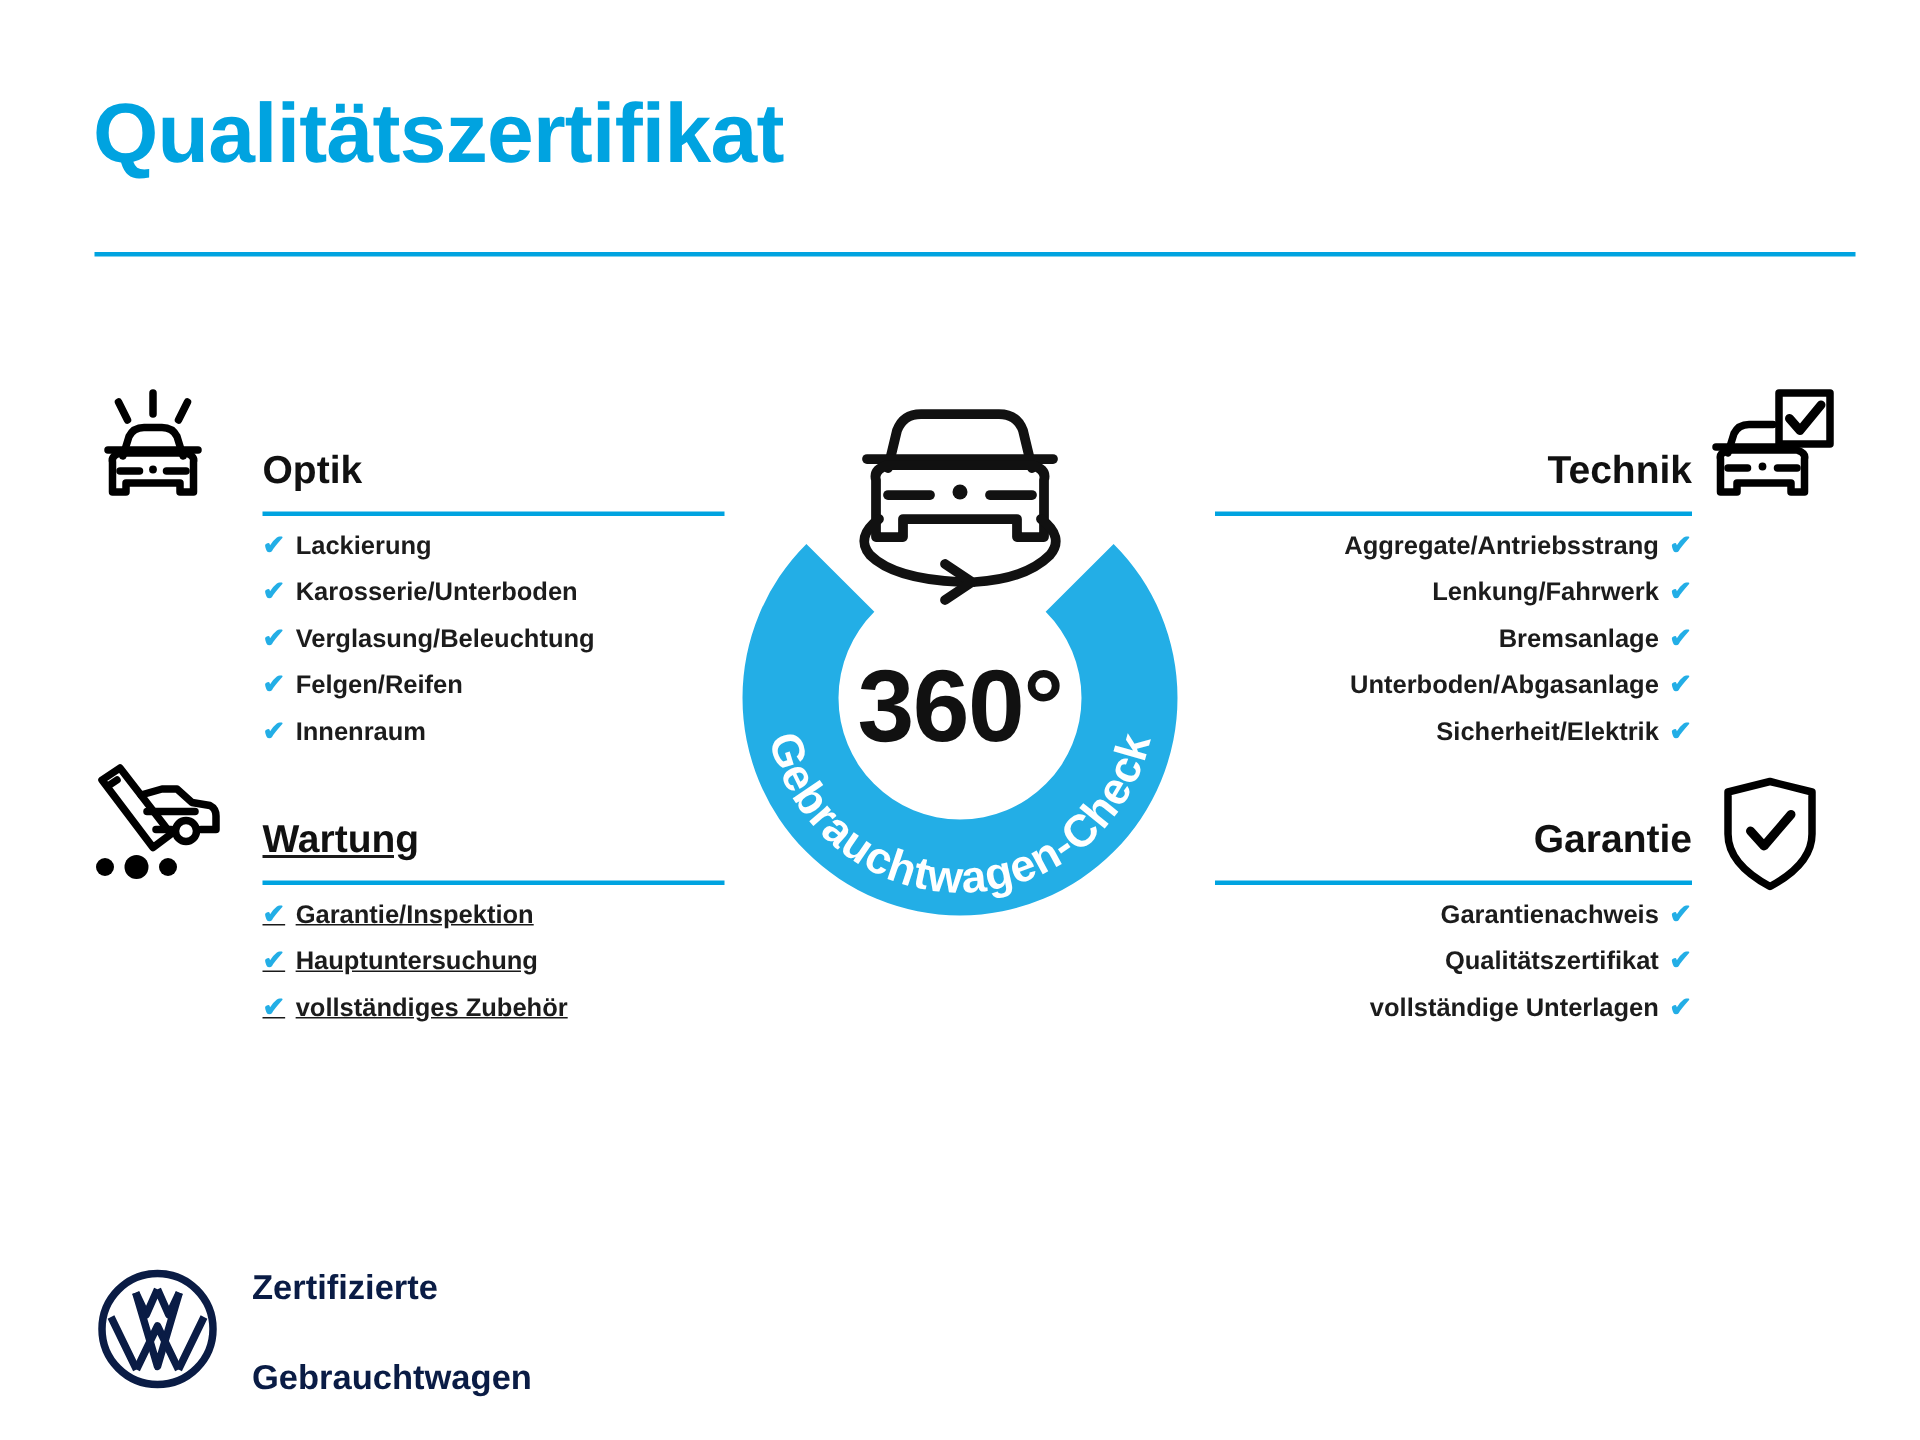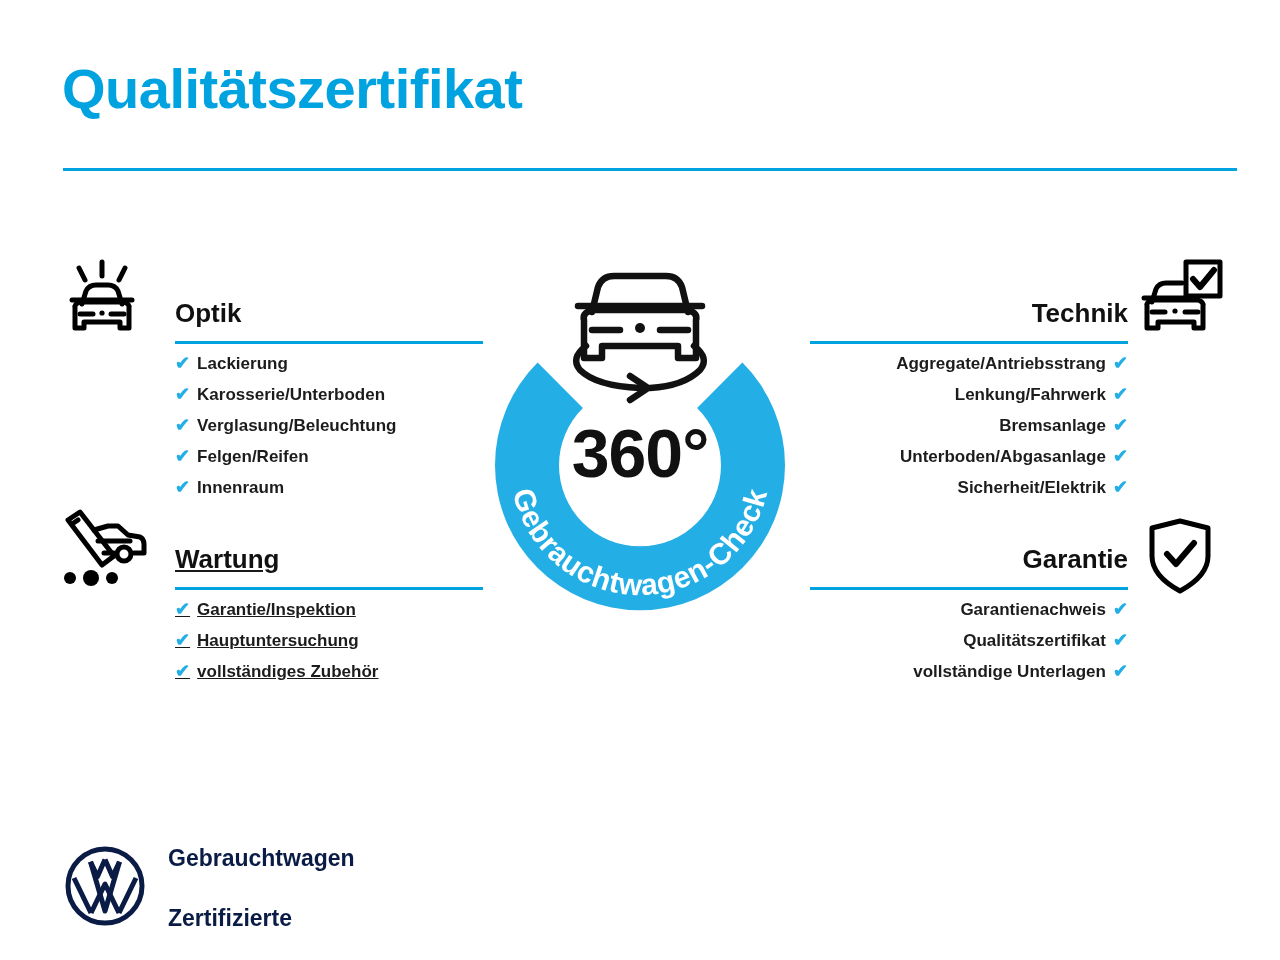--- a/index.html
+++ b/index.html
@@ -112,21 +112,21 @@
   #badge {
     position: absolute;
     left: 467px;
     top: 252px;
     width: 346px;
     height: 386px;
   }
   #badge-360 {
     position: absolute;
     left: 0;
-    top: 120px;
+    top: 138px;
     width: 346px;
     height: 248px;
     display: flex;
     align-items: flex-start;
     justify-content: center;
     pointer-events: none;
   }
   #badge-360-text {
     font-size: 68px;
     font-weight: 700;
@@ -366,16 +366,16 @@
     <svg width="82" height="82" viewBox="0 0 82 82" fill="none">
       <circle cx="41" cy="41" r="37" stroke="#0A1C45" stroke-width="5" fill="#fff"></circle>
       <path d="M41 14.5 L48.5 31.5 L55.5 16.8
                M41 14.5 L33.5 31.5 L26.5 16.8" stroke="#0A1C45" stroke-width="5" stroke-linejoin="round" fill="none"></path>
       <path d="M26.5 16.8 L41 66 L55.5 16.8" stroke="#0A1C45" stroke-width="5" stroke-linejoin="round" fill="none"></path>
       <path d="M10 33 L27 68 M72 33 L55 68" stroke="#0A1C45" stroke-width="5" stroke-linejoin="round" fill="none"></path>
       <path d="M27 68 L41 39 L55 68" stroke="#0A1C45" stroke-width="5" stroke-linejoin="round" fill="none"></path>
     </svg>
   </div>
   <div id="brand-text">
+    <div>Zertifizierte</div>
     <div>Gebrauchtwagen</div>
-    <div>Zertifizierte</div>
   </div>
 </div>
 
 </body></html>

